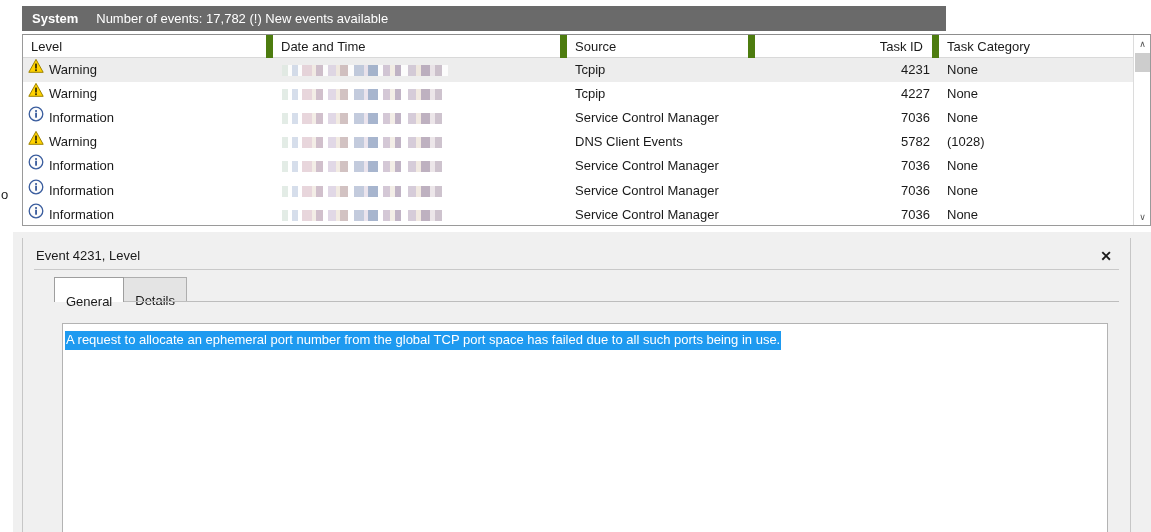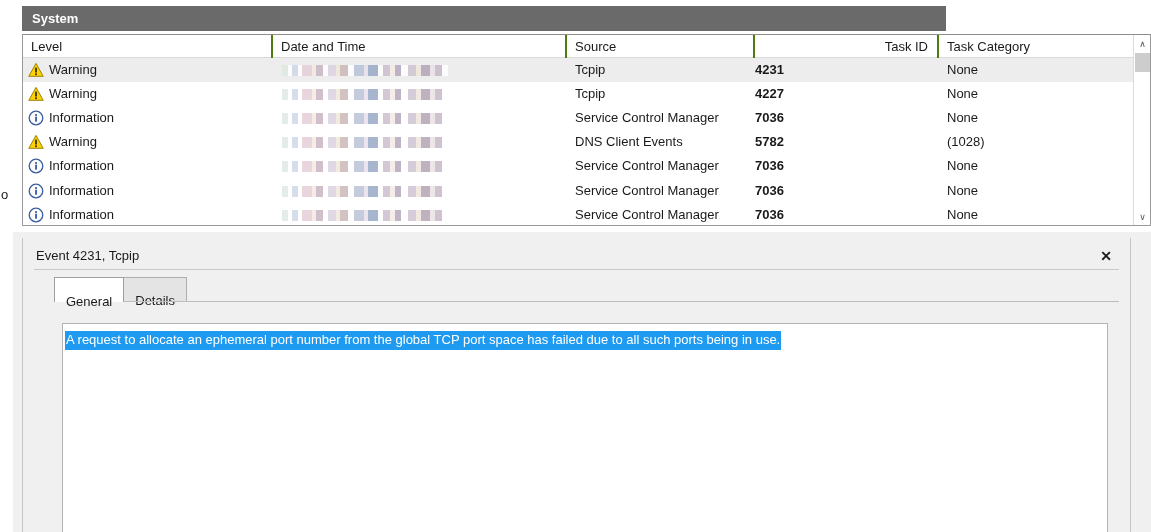--- a/index.html
+++ b/index.html
@@ -84,21 +84,21 @@
     box-sizing: border-box;
   }
   .col-head {
     position: relative;
     height: 23px;
     line-height: 23px;
     font-size: 13px;
     color: #1a1a1a;
     padding-left: 8px;
     box-sizing: border-box;
-    border-right: 2px solid #4d7c0f;
+    border-right: 7px solid #4d7c0f;
     overflow: hidden;
     white-space: nowrap;
   }
   .col-head.num { text-align: right; padding-right: 9px; padding-left: 0; }
   .ch-level { width: 250px; }
   .ch-date  { width: 294px; }
   .ch-source{ width: 188px; }
   .ch-eid   { width: 184px; }
   .ch-task  { width: 186px; border-right: none; }
 
@@ -146,22 +146,22 @@
   .cell {
     height: 24px;
     line-height: 24px;
     font-size: 13px;
     color: #1a1a1a;
     padding-left: 8px;
     box-sizing: border-box;
     white-space: nowrap;
     overflow: hidden;
   }
-  .cell.num { padding-right: 9px; padding-left: 0; font-weight: bold; }
-  .c-level  { width: 250px; display: flex; align-items: center; padding-left: 5px; }
+  .cell.num { text-align: right; padding-right: 9px; padding-left: 0; }
+  .c-level  { width: 250px; display: flex; align-items: flex-start; padding-left: 5px; }
   .c-date   { width: 294px; padding-left: 9px; }
   .c-source { width: 188px; }
   .c-eid    { width: 184px; }
   .c-task   { width: 186px; }
 
   
   .lvl-ico {
     width: 16px; height: 16px;
     margin-right: 5px;
     flex: 0 0 16px;
@@ -320,20 +320,21 @@
 <body>
 
 <div id="left-sliver">
   <span id="left-sliver-glyph">o</span>
 </div>
 
 <div id="list-pane">
 
   <div id="list-header-bar">
     <span class="log-name">System</span>
+    <span class="log-count">Number of events: 17,782 (!) New events available</span>
   </div>
 
   <div id="grid">
 
     <div id="col-headers">
       <div class="col-head ch-level">Level</div>
       <div class="col-head ch-date">Date and Time</div>
       <div class="col-head ch-source">Source</div>
       <div class="col-head ch-eid num">Task ID</div>
       <div class="col-head ch-task">Task Category</div>
@@ -455,21 +456,21 @@
     </div>
 
   </div>
 </div>
 
 <div id="splitter"></div>
 
 <div id="detail-pane">
   <div id="detail-inner">
 
-    <div id="detail-title">Event 4231, Tcpip</div>
+    <div id="detail-title">Event 4231, Level</div>
 
     <div id="detail-close">✕</div>
 
     <div id="detail-sep"></div>
 
     <div id="tabs">
       <div class="tab active">General</div>
       <div class="tab">Details</div>
     </div>
     <div id="tabstrip-line"></div>

